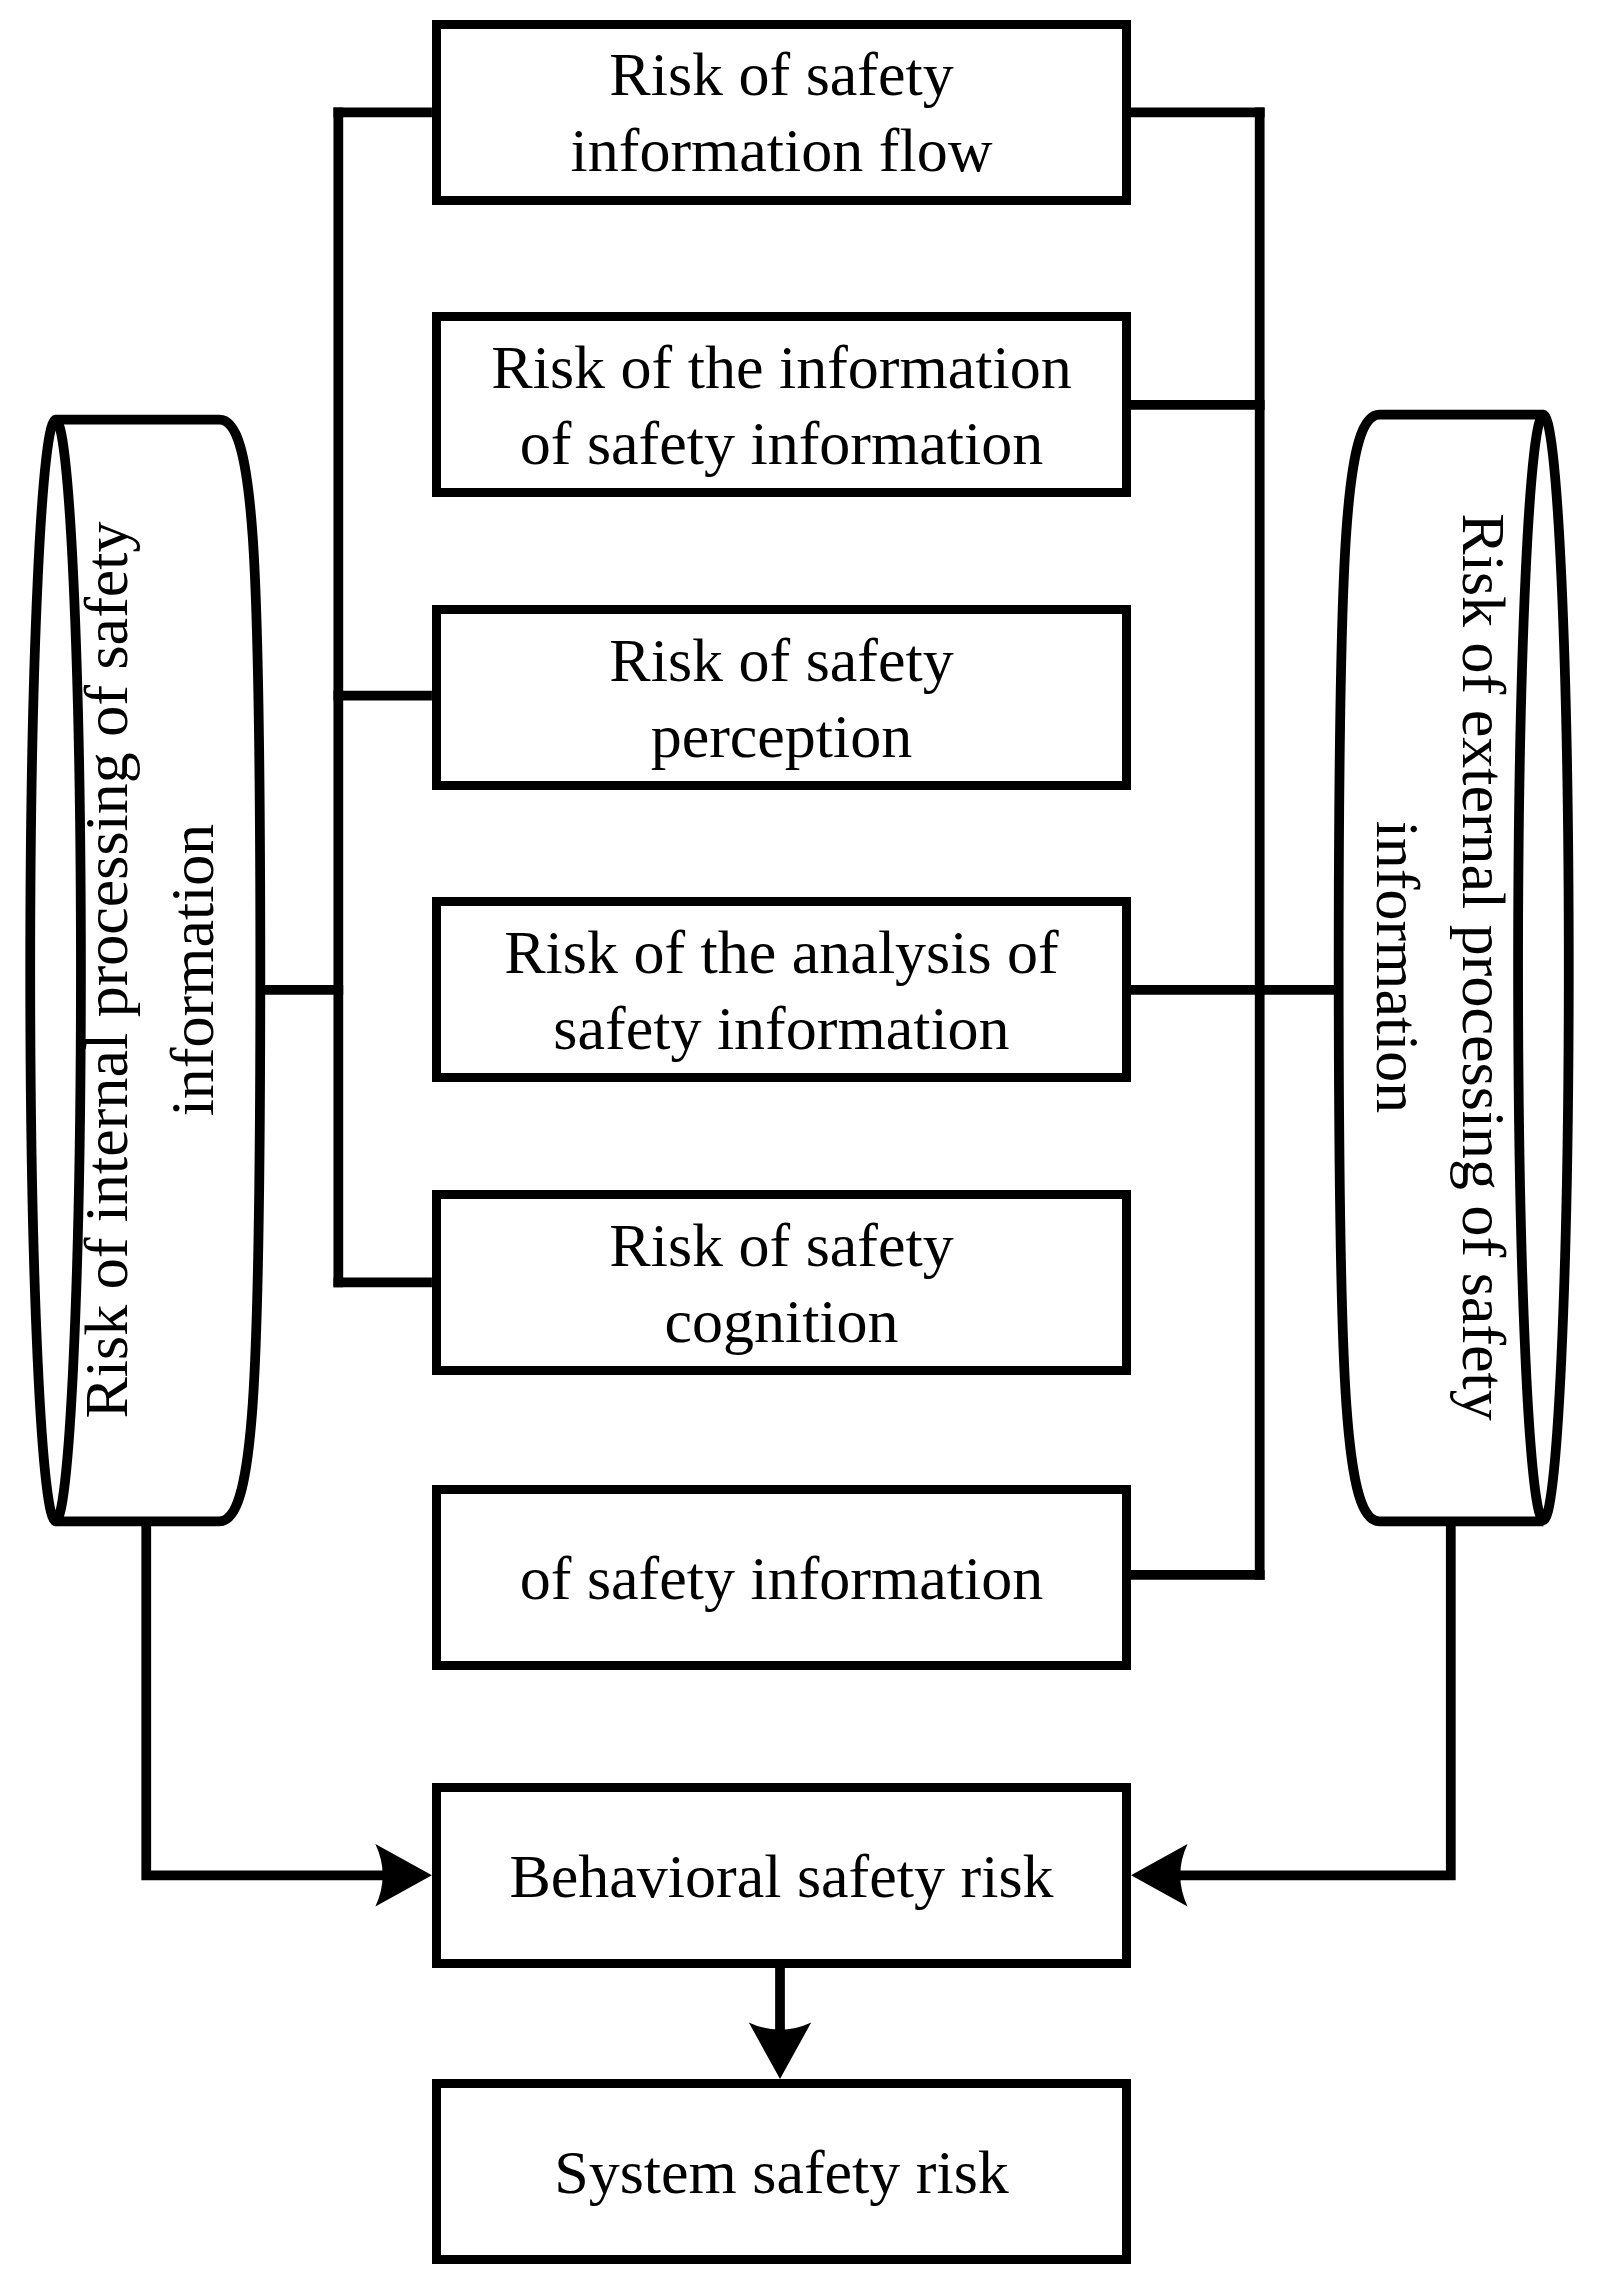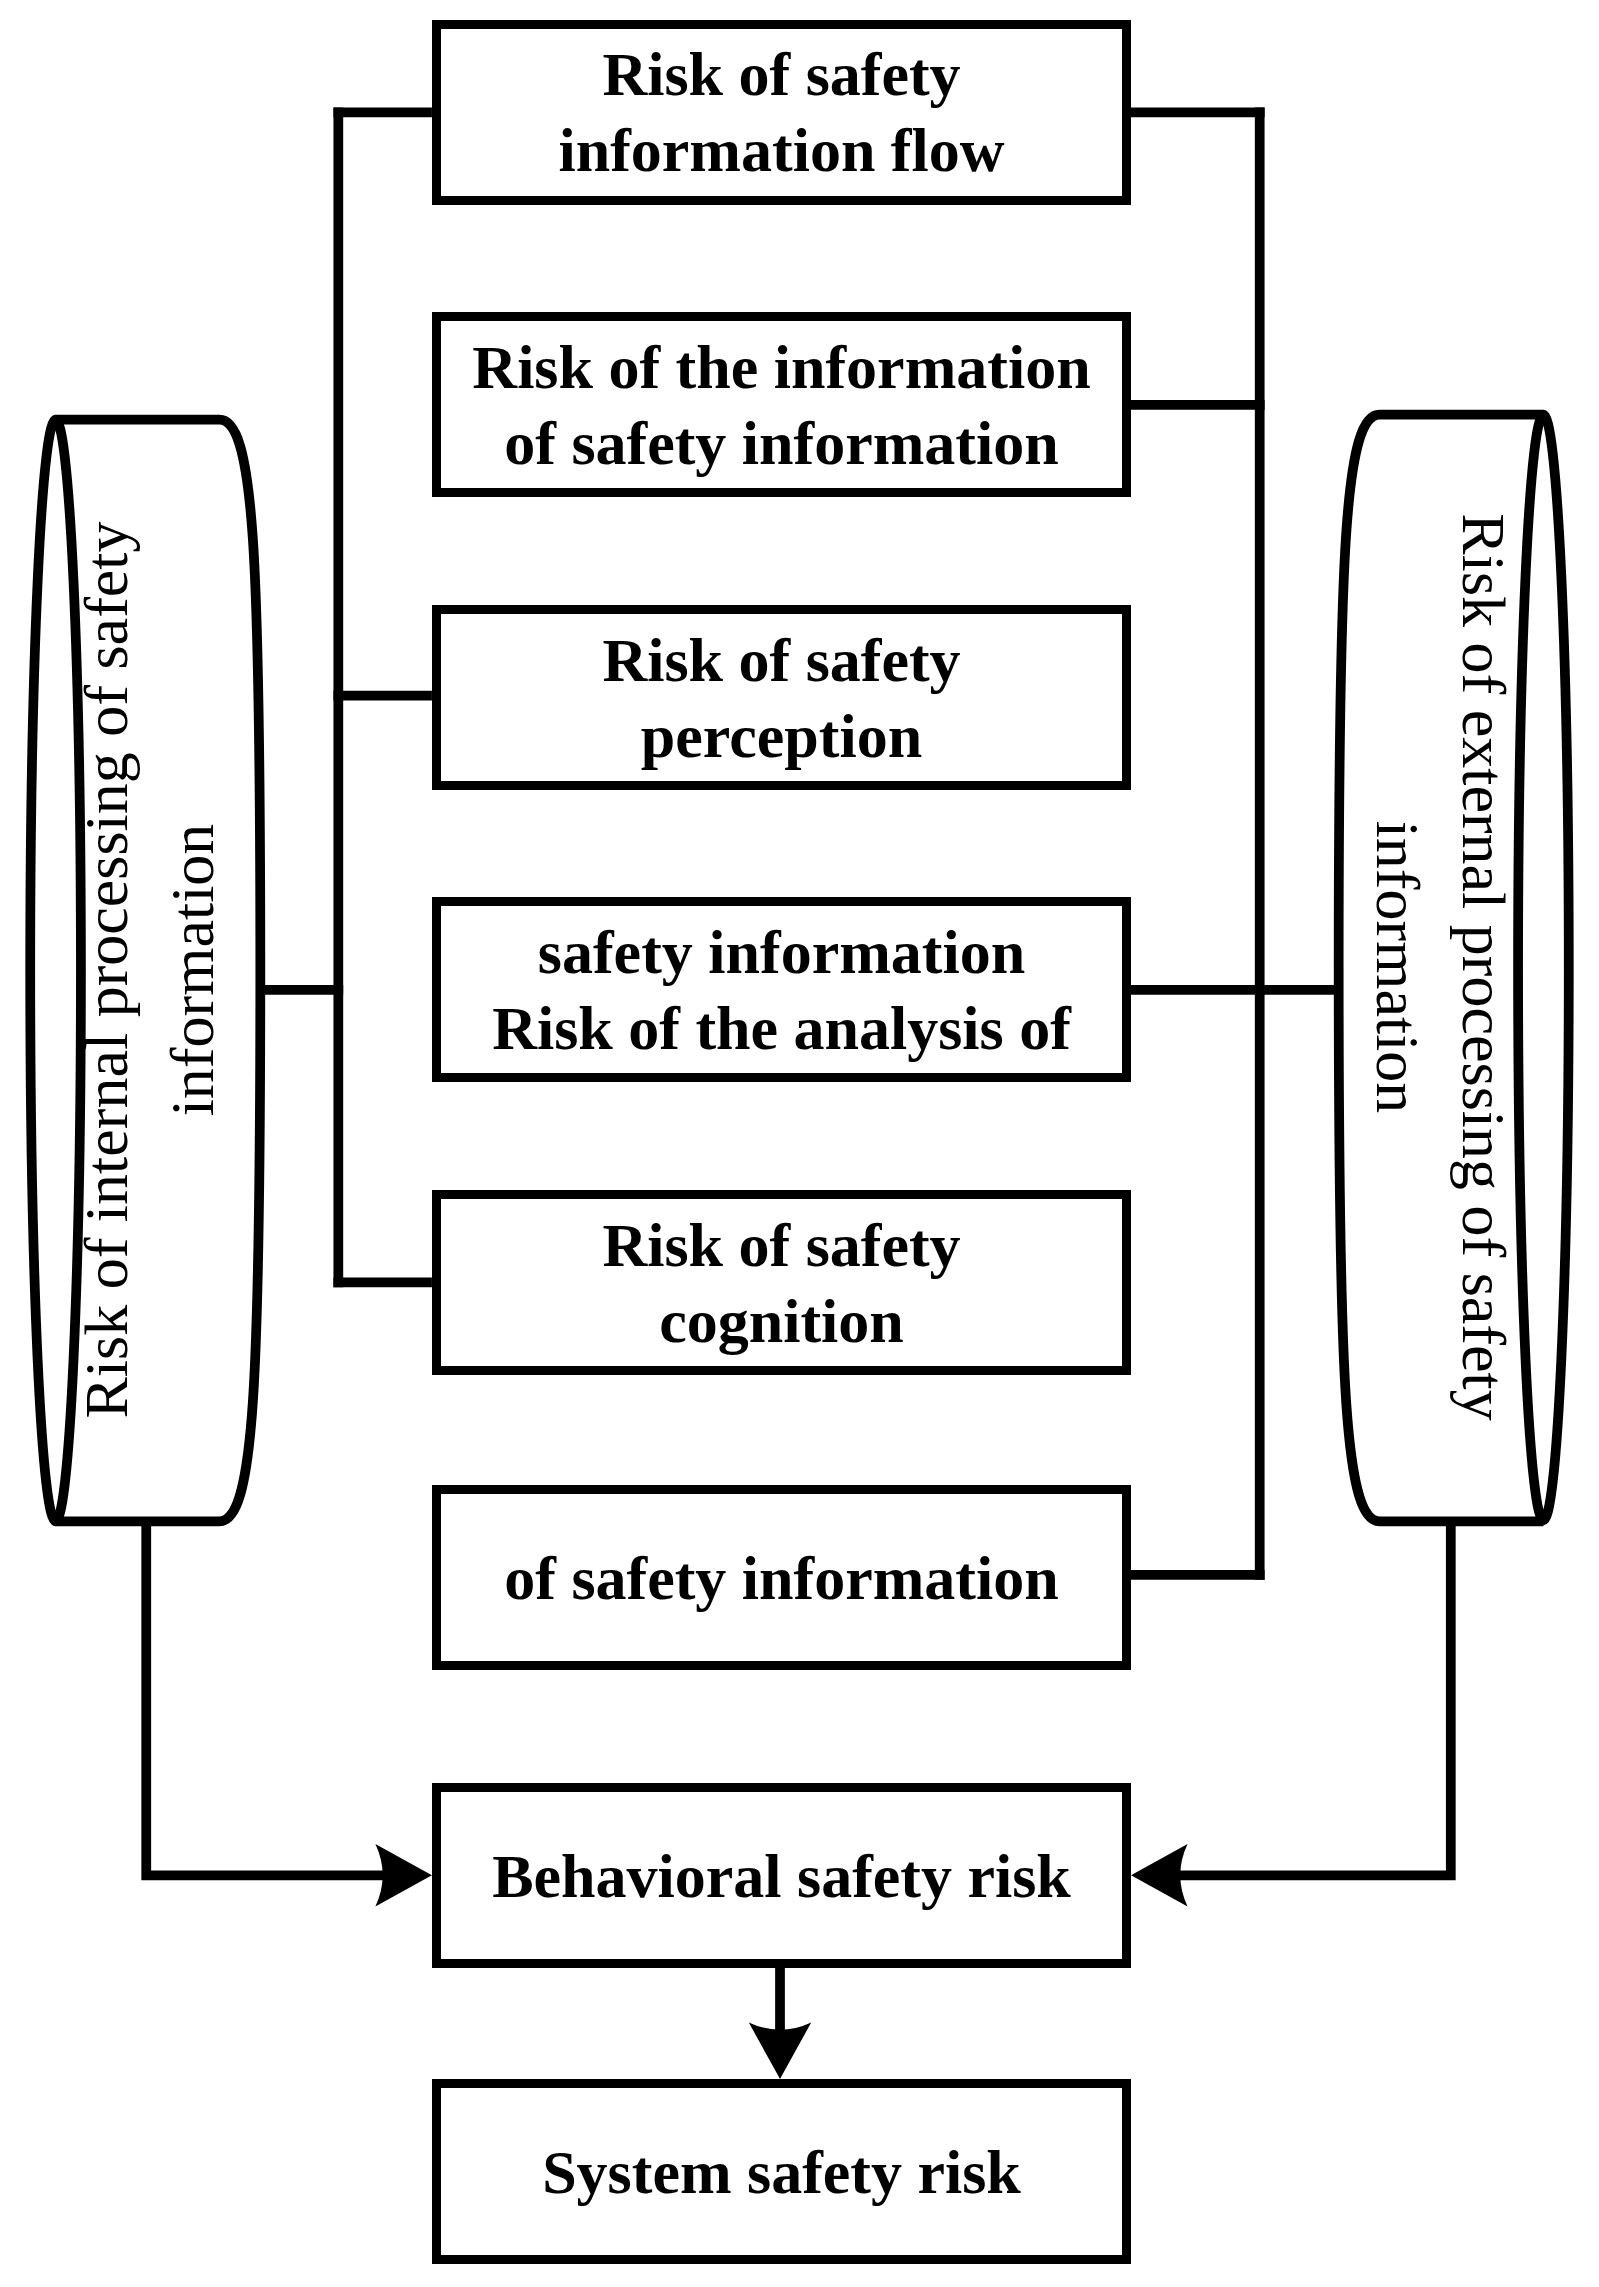--- a/index.html
+++ b/index.html
@@ -6,21 +6,21 @@
   body{
     width:1599px;height:2288px;position:relative;background:#ffffff;
     font-family:"Liberation Serif","DejaVu Serif",serif;color:#000;
     overflow:hidden;
   }
   #diagram-svg{position:absolute;left:0;top:0;width:1599px;height:2288px;}
   .box{
     position:absolute;box-sizing:border-box;width:699px;height:185px;
     border:9.8px solid #000;background:#fff;
     display:flex;flex-direction:column;align-items:center;justify-content:center;
-    text-align:center;font-size:62px;line-height:76px;white-space:nowrap;font-weight:bold;
+    text-align:center;font-size:62px;line-height:76px;white-space:nowrap;
   }
   .box span{display:block;}
   .cyl-label{
     position:absolute;width:1180px;height:195px;
     display:flex;flex-direction:column;align-items:center;justify-content:center;
     text-align:center;font-size:62px;line-height:86px;white-space:nowrap;
   }
   .cyl-label span{display:block;}
   #cyl-label-internal{
     left:148px;top:970px;
@@ -92,22 +92,22 @@
 </div>
 <div class="box" id="box-1">
   <span>Risk of the information</span>
   <span>of safety information</span>
 </div>
 <div class="box" id="box-2">
   <span>Risk of safety</span>
   <span>perception</span>
 </div>
 <div class="box" id="box-3">
+  <span>Risk of the analysis of</span>
   <span>safety information</span>
-  <span>Risk of the analysis of</span>
 </div>
 <div class="box" id="box-4">
   <span>Risk of safety</span>
   <span>cognition</span>
 </div>
 <div class="box" id="box-5">
   <span>of safety information</span>
 </div>
 
 <div class="box" id="box-behavioral">

